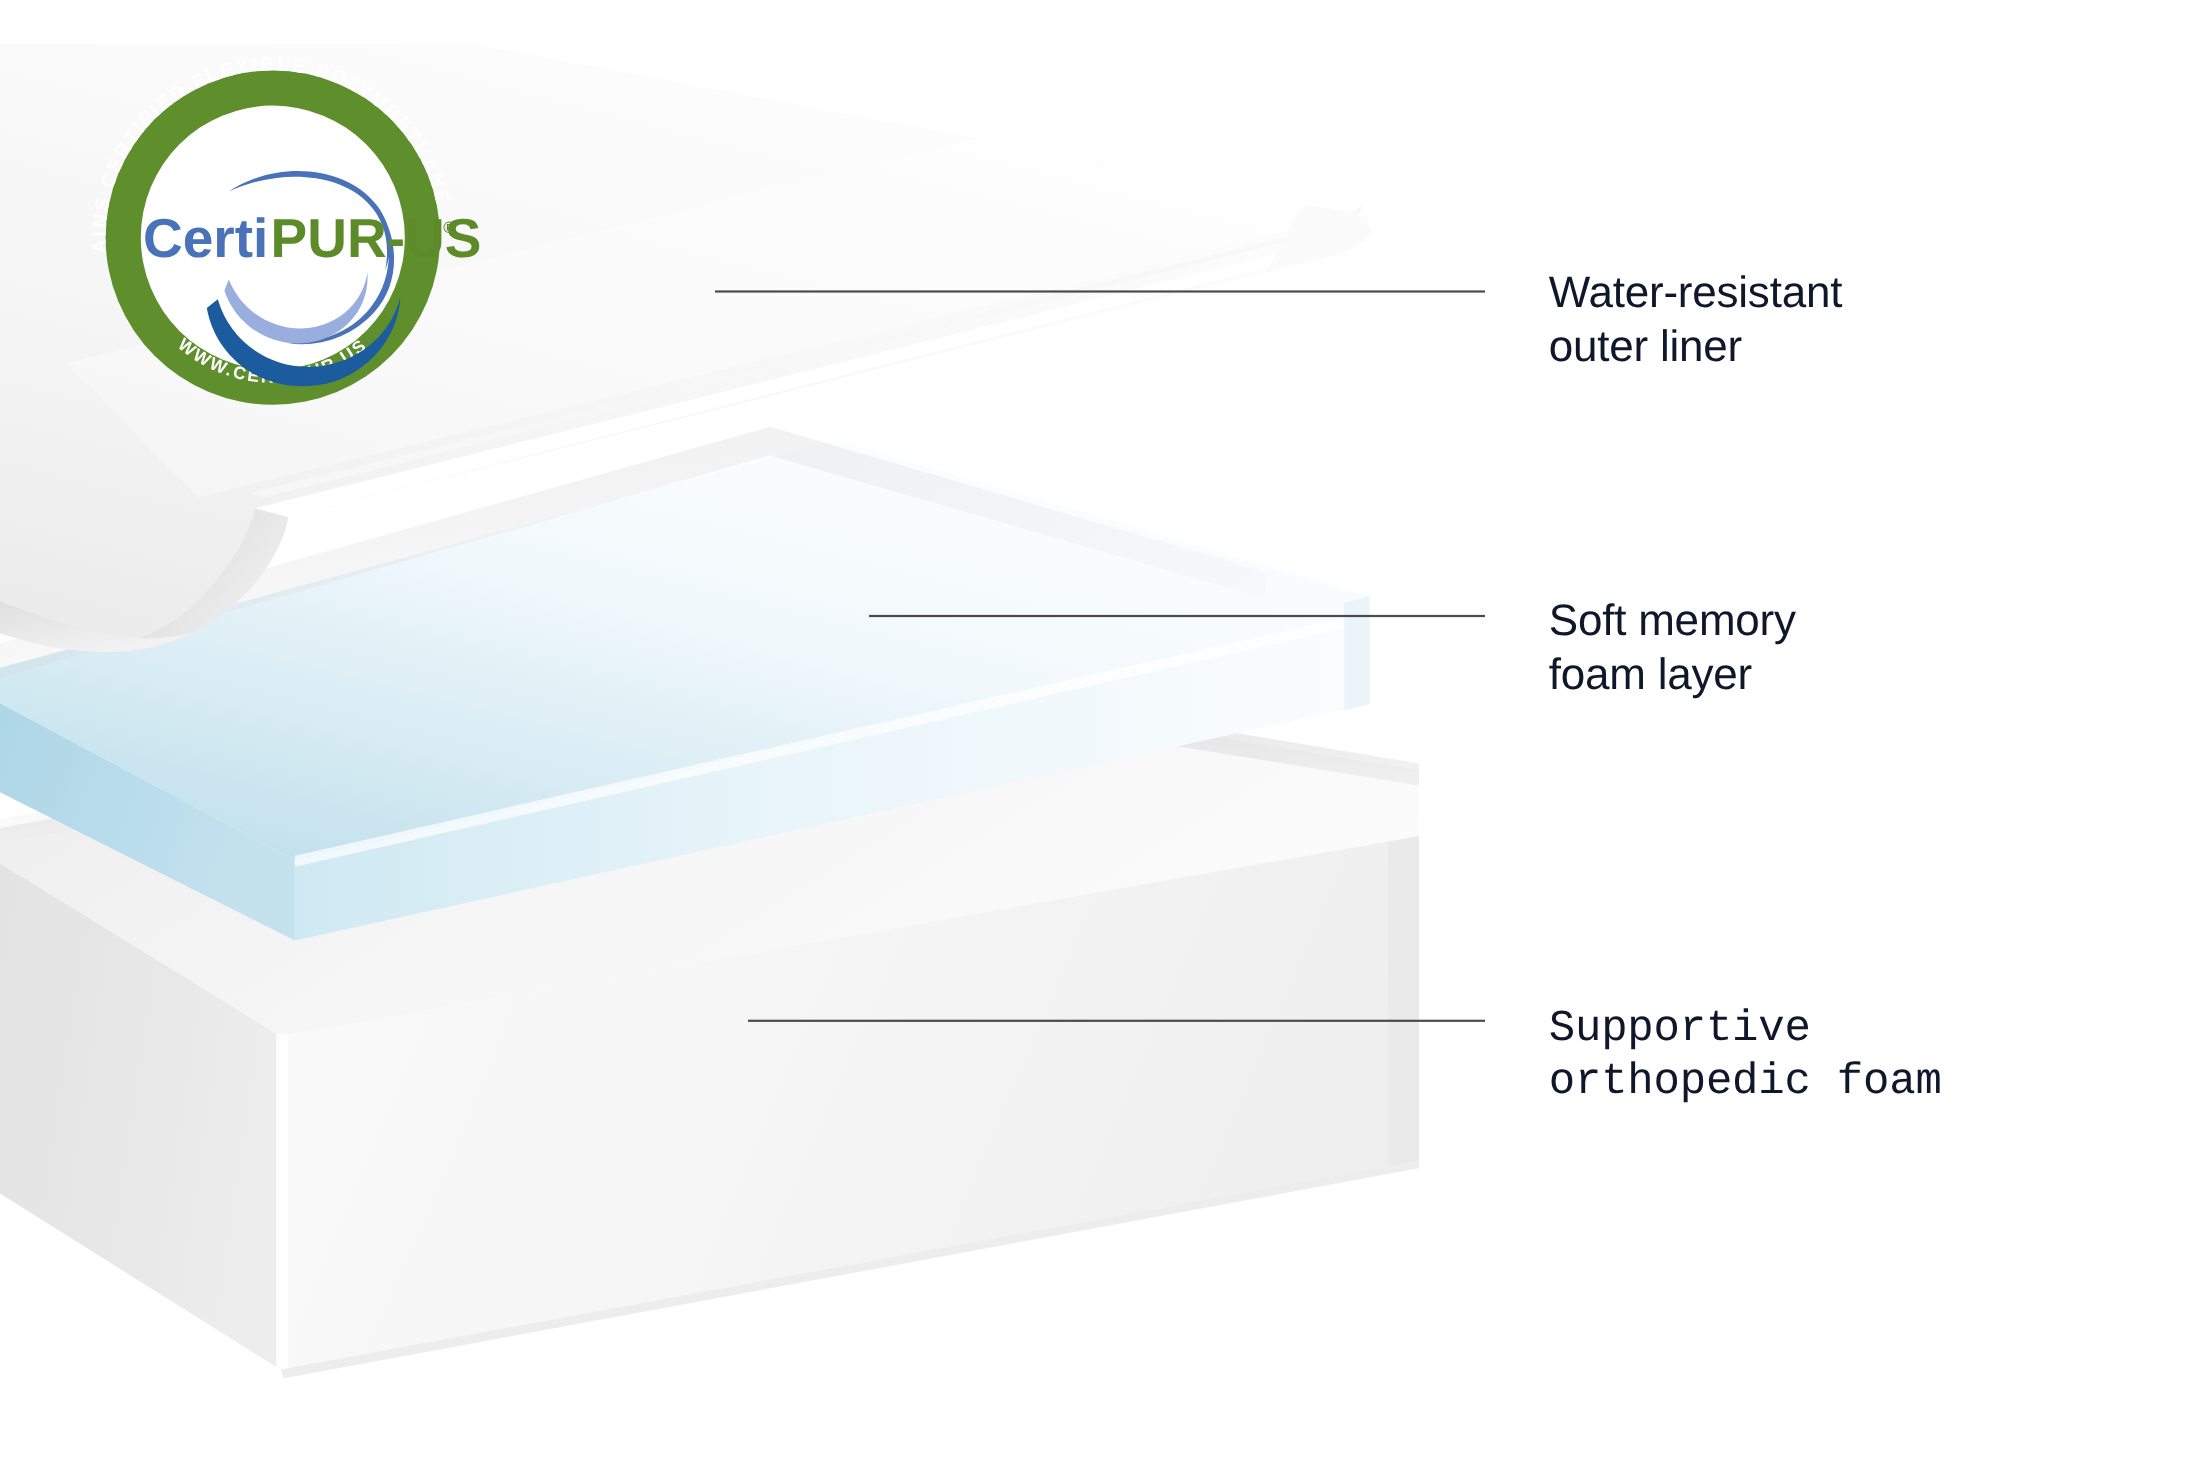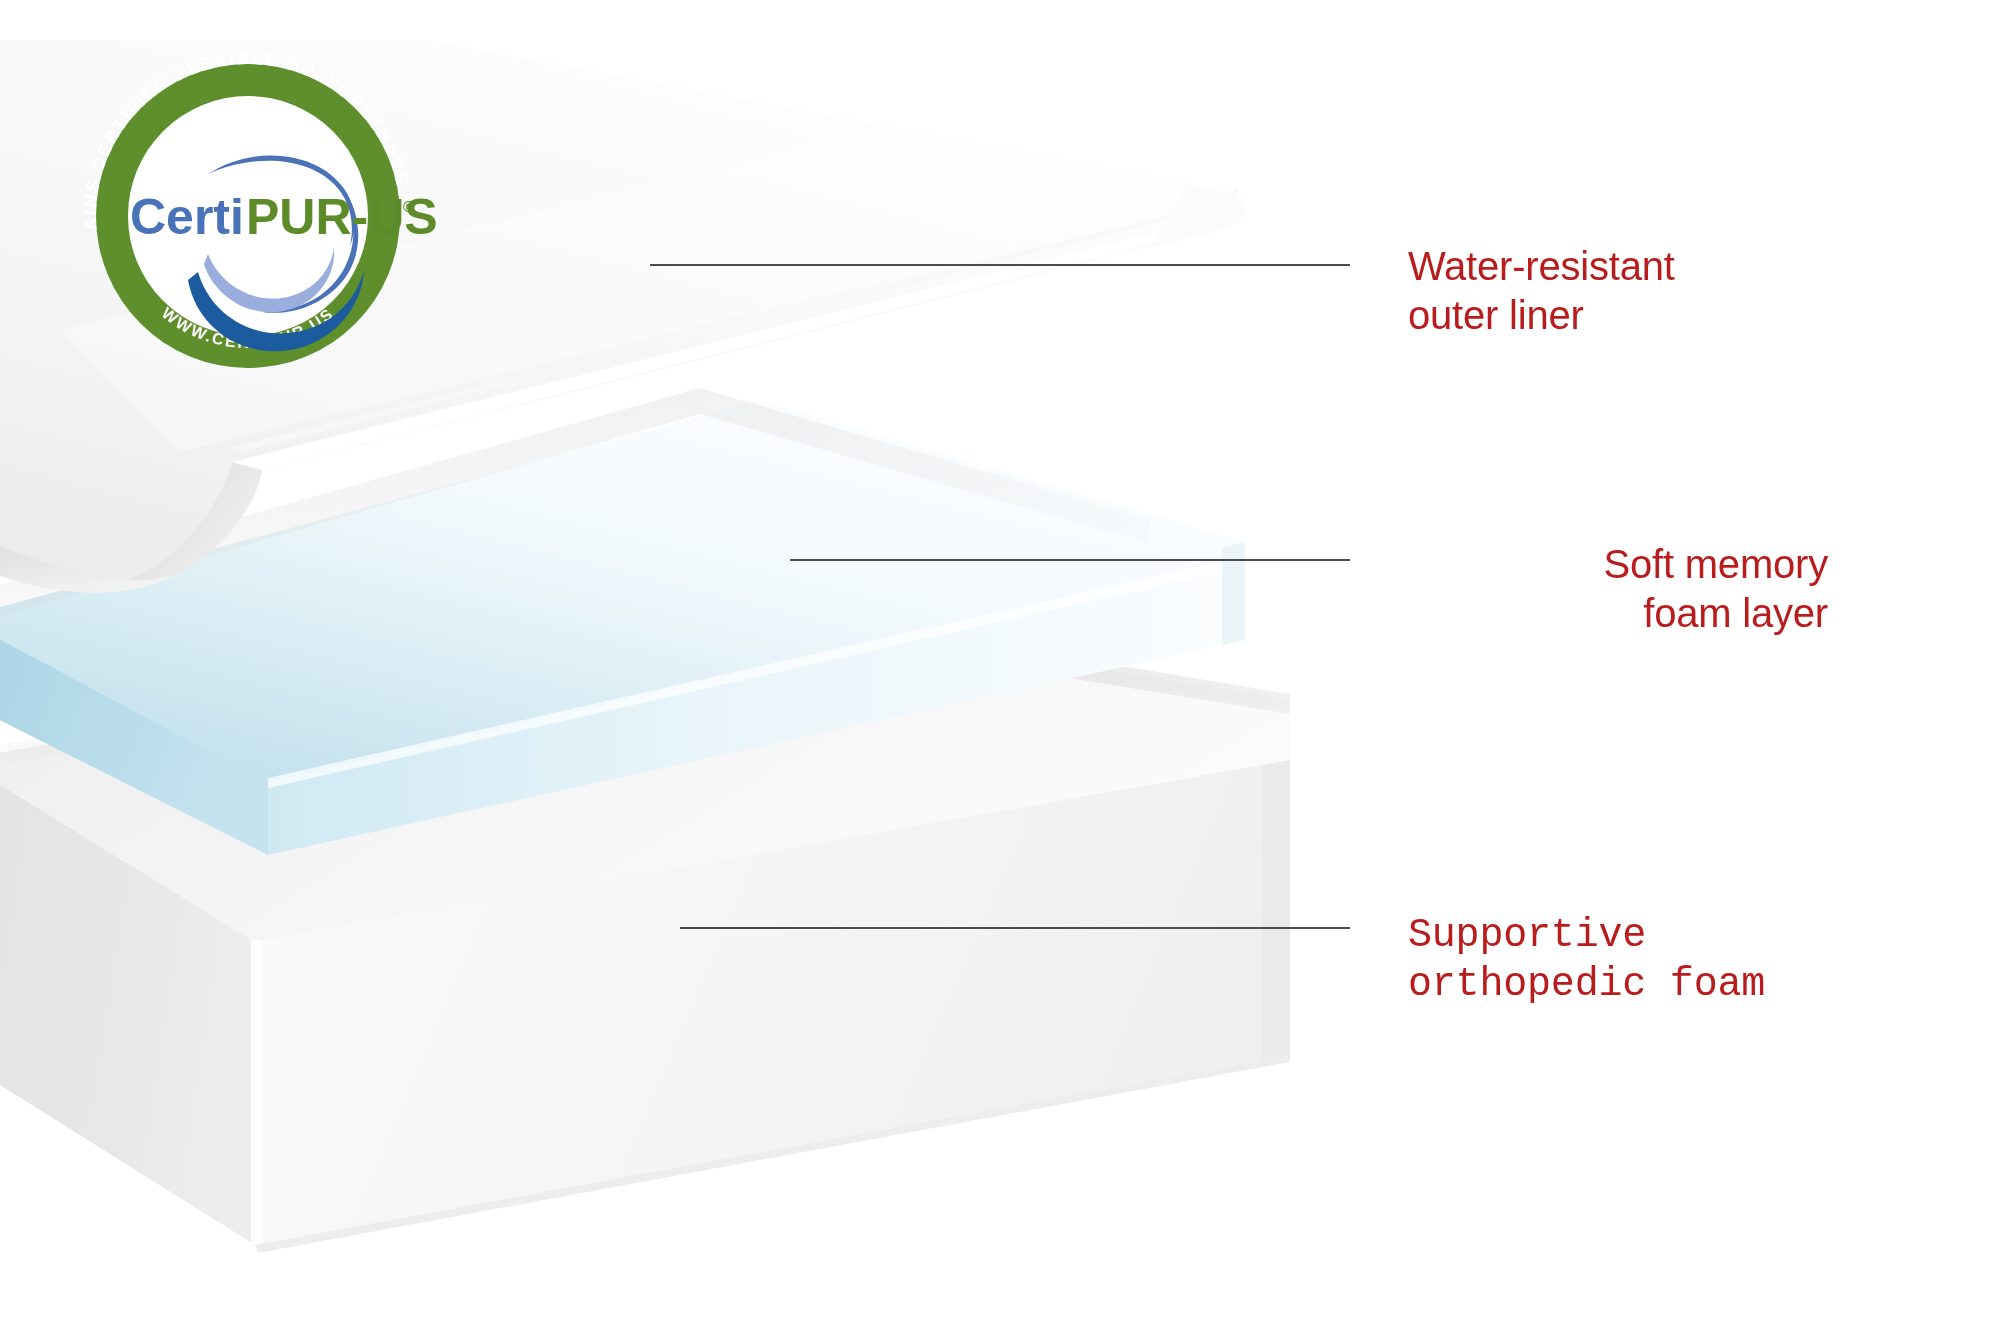--- a/index.html
+++ b/index.html
@@ -46,30 +46,30 @@
   }
   #cert-badge svg {
     display: block;
     width: 380px;
     height: 380px;
   }
 
   
   .callout {
     position: absolute;
-    color: #b91c1c;
+    color: #0f172a;
     font-family: "Liberation Sans", sans-serif;
     font-size: 40px;
     line-height: 1.22;
     font-weight: 400;
     letter-spacing: -0.2px;
     white-space: pre-line;
   }
   #callout-liner   { left: 1408px; top: 242px;  width: 420px; }
-  #callout-memory  { left: 1408px; top: 540px;  width: 420px; text-align: right; }
+  #callout-memory  { left: 1408px; top: 540px;  width: 420px; }
   #callout-support { left: 1408px; top: 912px;  width: 440px; font-family: Liberation Mono, monospace; }
 
   .leader-line {
     position: absolute;
     height: 0;
     border-top: 2px solid #4b4b50;
   }
   #leader-liner   { left: 650px; top: 264px;  width: 700px; }
   #leader-memory  { left: 790px; top: 559px;  width: 560px; }
   #leader-support { left: 680px; top: 927px;  width: 670px; }

